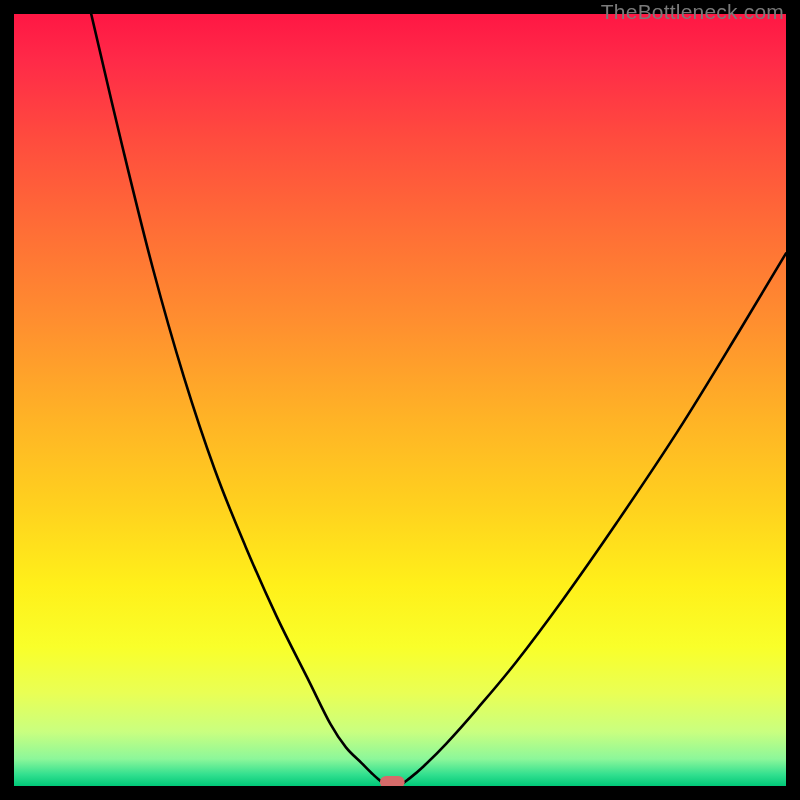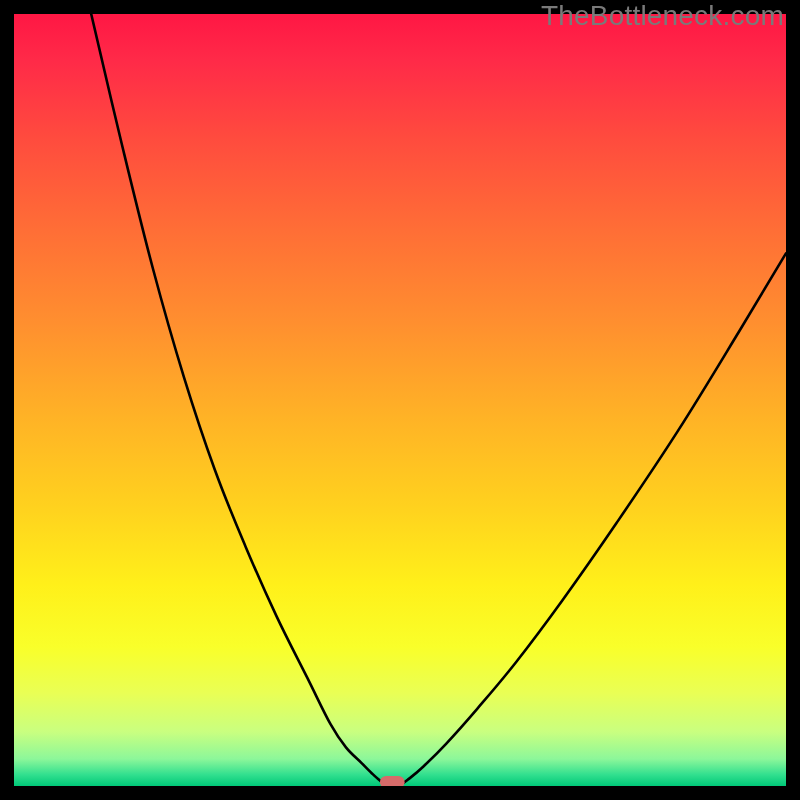--- a/index.html
+++ b/index.html
@@ -24,21 +24,21 @@
     left: 14px;
     top: 14px;
     width: 772px;
     height: 772px;
   }
   .watermark {
     position: absolute;
     top: 0px;
     right: 16px;
     color: #7a7a7a;
-    font-size: 28px;
+    font-size: 21px;
     font-weight: 400;
     letter-spacing: 0.2px;
   }
   svg { display: block; }
 </style>
 </head>
 <body>
 
 <div class="frame"></div>
 

